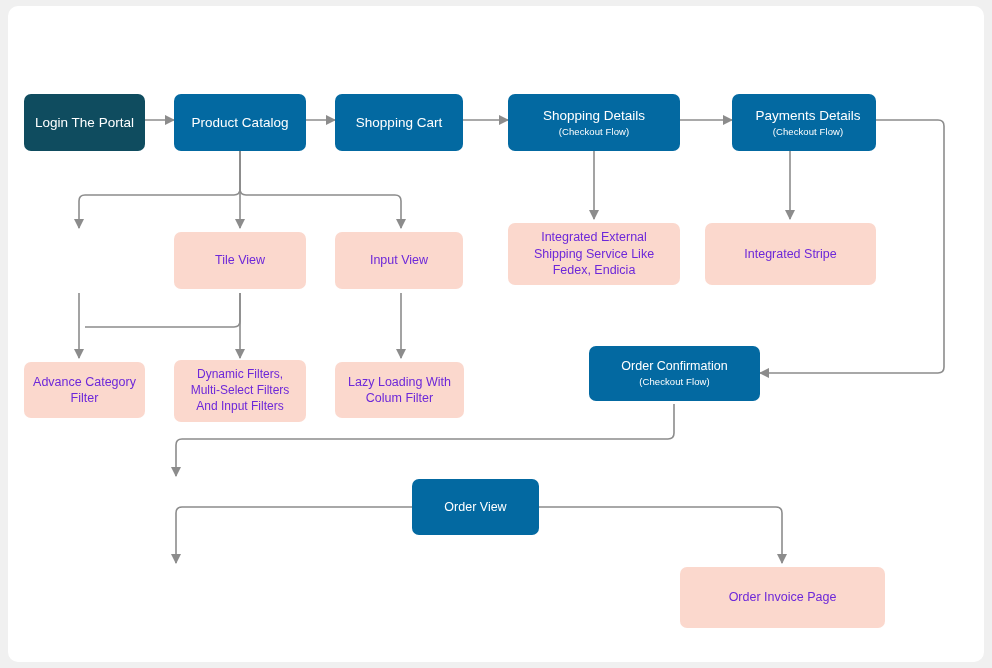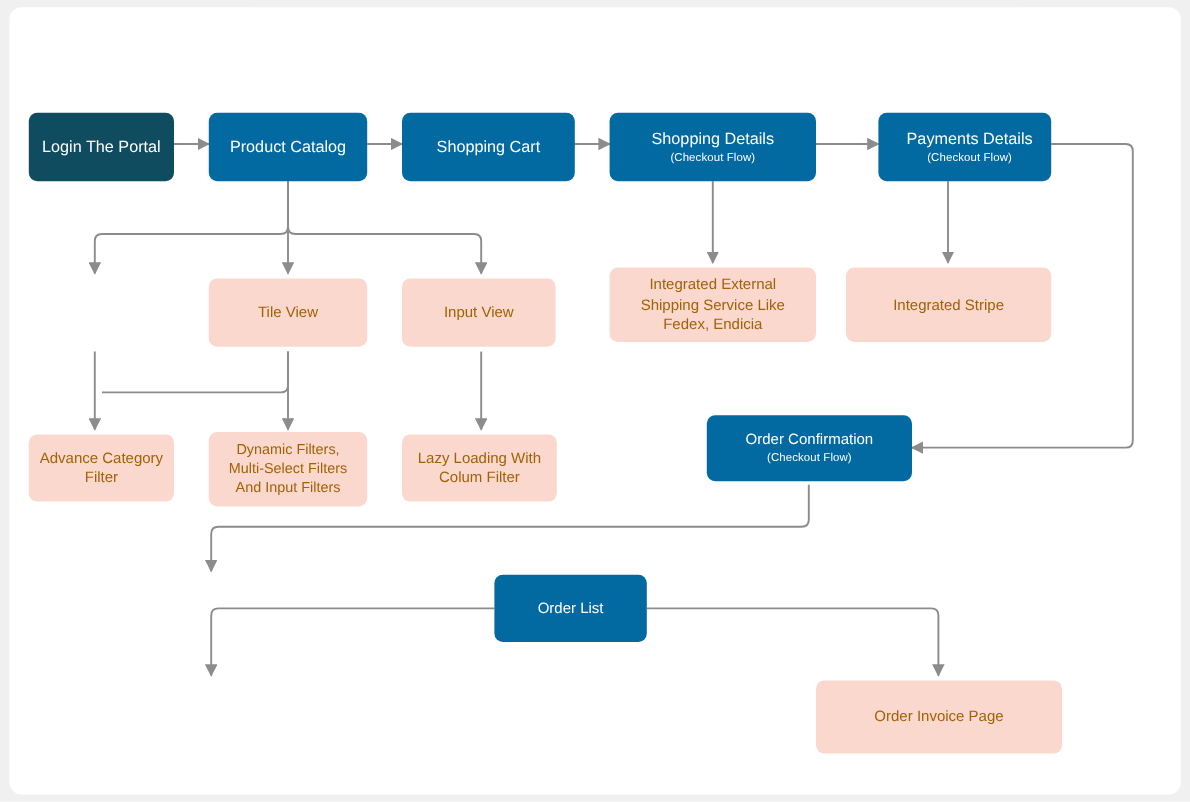--- a/index.html
+++ b/index.html
@@ -60,21 +60,21 @@
   .n-process {
     background: #0369a1;
     color: #ffffff;
     font-size: 13.5px;
   }
   .n-process.small {
     font-size: 12.5px;
   }
   .n-feature {
     background: #fbd8cd;
-    color: #a16207;
+    color: #6d28d9;
     font-size: 12.5px;
   }
   .n-feature.tiny {
     font-size: 12px;
   }
 </style>
 </head>
 <body>
 
 <div id="canvas">
@@ -124,21 +124,21 @@
   </svg>
 
   <div class="node n-start" style="left:16px; top:88px; width:121px; height:57px;">
     <span class="title">Login The Portal</span>
   </div>
 
   <div class="node n-process" style="left:166px; top:88px; width:132px; height:57px;">
     <span class="title">Product Catalog</span>
   </div>
 
-  <div class="node n-process" style="left:327px; top:88px; width:144px; height:57px;">
+  <div class="node n-process" style="left:327px; top:88px; width:128px; height:57px;">
     <span class="title">Shopping Cart</span>
   </div>
 
   <div class="node n-process" style="left:500px; top:88px; width:172px; height:57px;">
     <span class="title">Shopping Details</span>
     <span class="subtitle">(Checkout Flow)</span>
   </div>
 
   <div class="node n-process" style="left:724px; top:88px; width:144px; height:57px;padding-left:16px;">
     <span class="title">Payments Details</span>
@@ -173,21 +173,21 @@
   <div class="node n-feature" style="left:327px; top:356px; width:129px; height:56px;">
     <span class="title">Lazy Loading With Colum Filter</span>
   </div>
 
   <div class="node n-process small" style="left:581px; top:340px; width:171px; height:55px;">
     <span class="title">Order Confirmation</span>
     <span class="subtitle">(Checkout Flow)</span>
   </div>
 
   <div class="node n-process small" style="left:404px; top:473px; width:127px; height:56px;">
-    <span class="title">Order List</span>
+    <span class="title">Order View</span>
   </div>
 
 
   <div class="node n-feature" style="left:672px; top:561px; width:205px; height:61px;">
     <span class="title">Order Invoice Page</span>
   </div>
 
 </div>
 
 </body></html>

